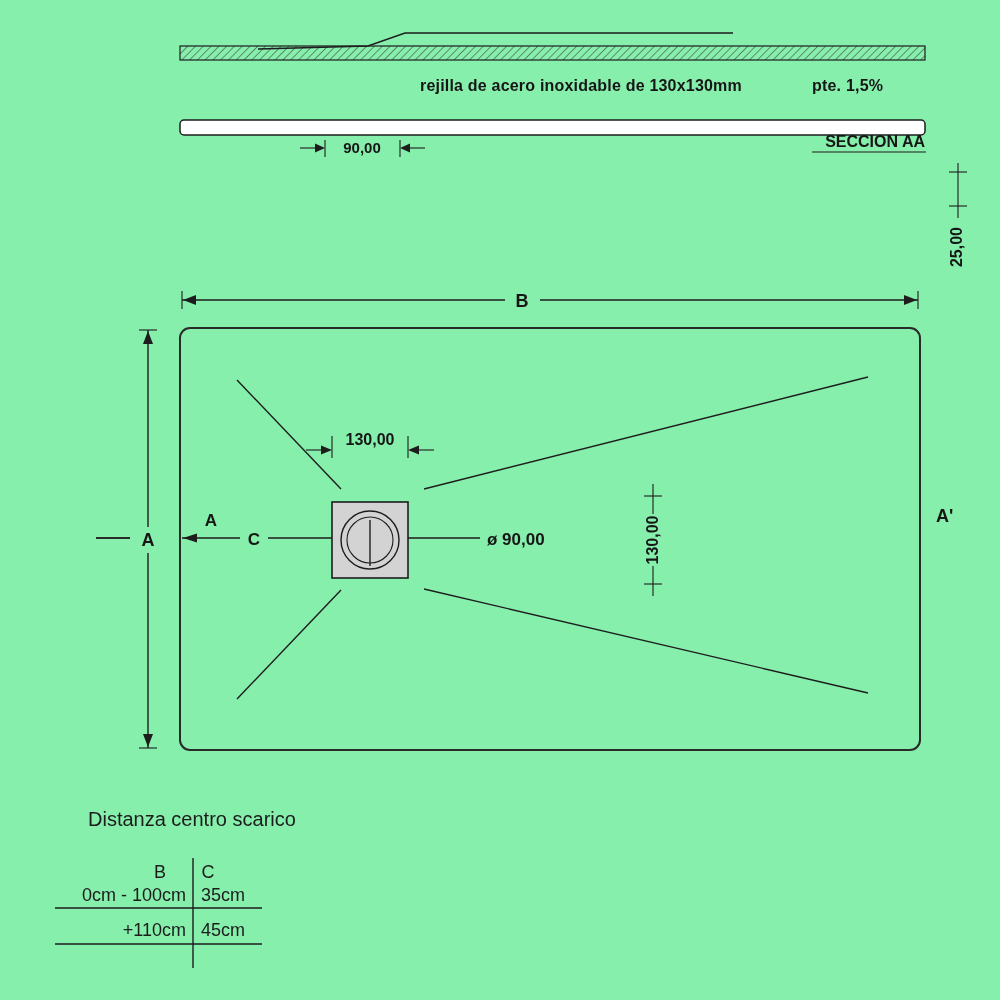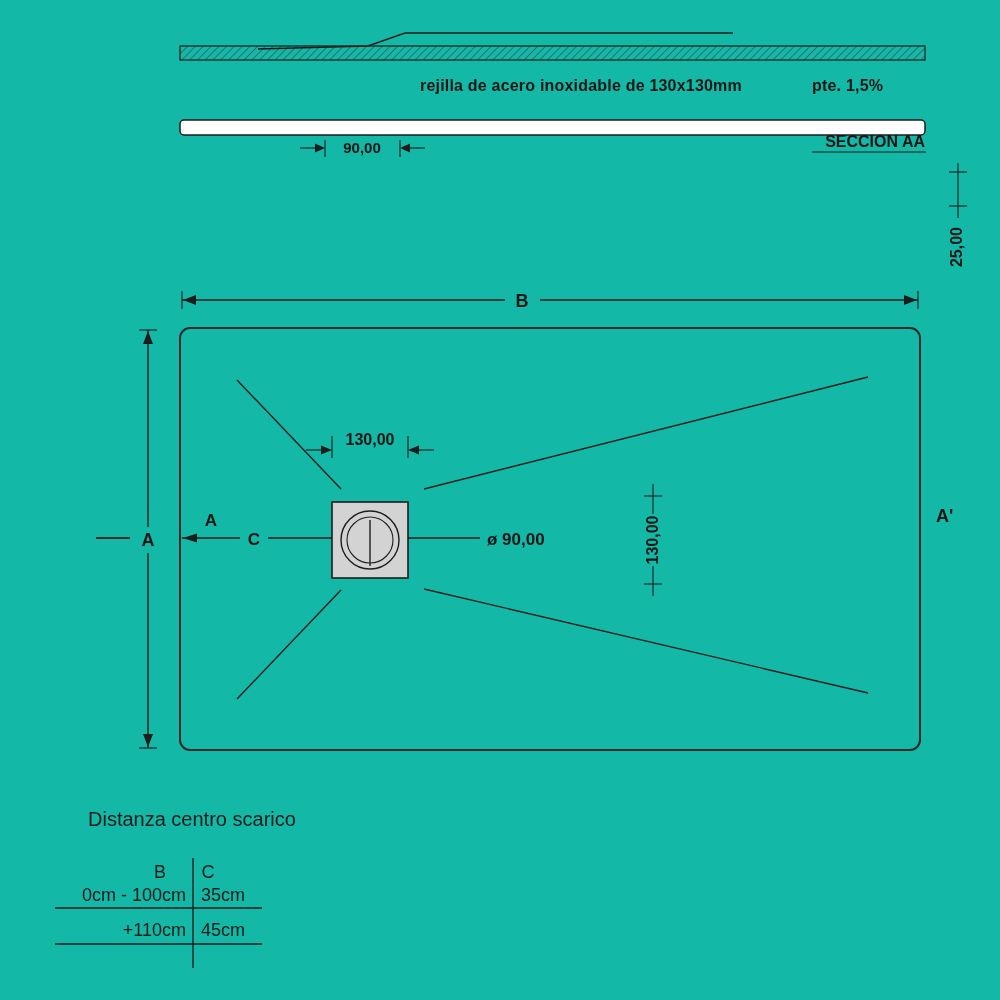--- a/index.html
+++ b/index.html
@@ -1,16 +1,16 @@
 <!DOCTYPE html>
 <html><head>
 <meta charset="utf-8">
 <style>
   html,body{margin:0;padding:0;background:#ffffff}
-  .canvas{position:relative;width:1000px;height:1000px;background:#14b8a6;
+  .canvas{position:relative;width:1000px;height:1000px;background:#86efac;
           font-family:"Liberation Sans","DejaVu Sans",sans-serif;overflow:hidden}
   svg text{fill:#161616}
   .t-dim{font-size:15px;font-weight:bold}
   .t-dim16{font-size:16px;font-weight:bold}
   .t-note{font-size:16px;font-weight:bold;letter-spacing:.2px}
   .t-lbl{font-size:18px;font-weight:bold}
   .t-lbl17{font-size:17px;font-weight:bold}
   .t-footer{font-size:20px;font-weight:normal;fill:#1c1c1c}
   .t-table{font-size:18px;font-weight:normal;fill:#1c1c1c}
   .ln{stroke:#1d1d1d;stroke-width:1.4;fill:none}

